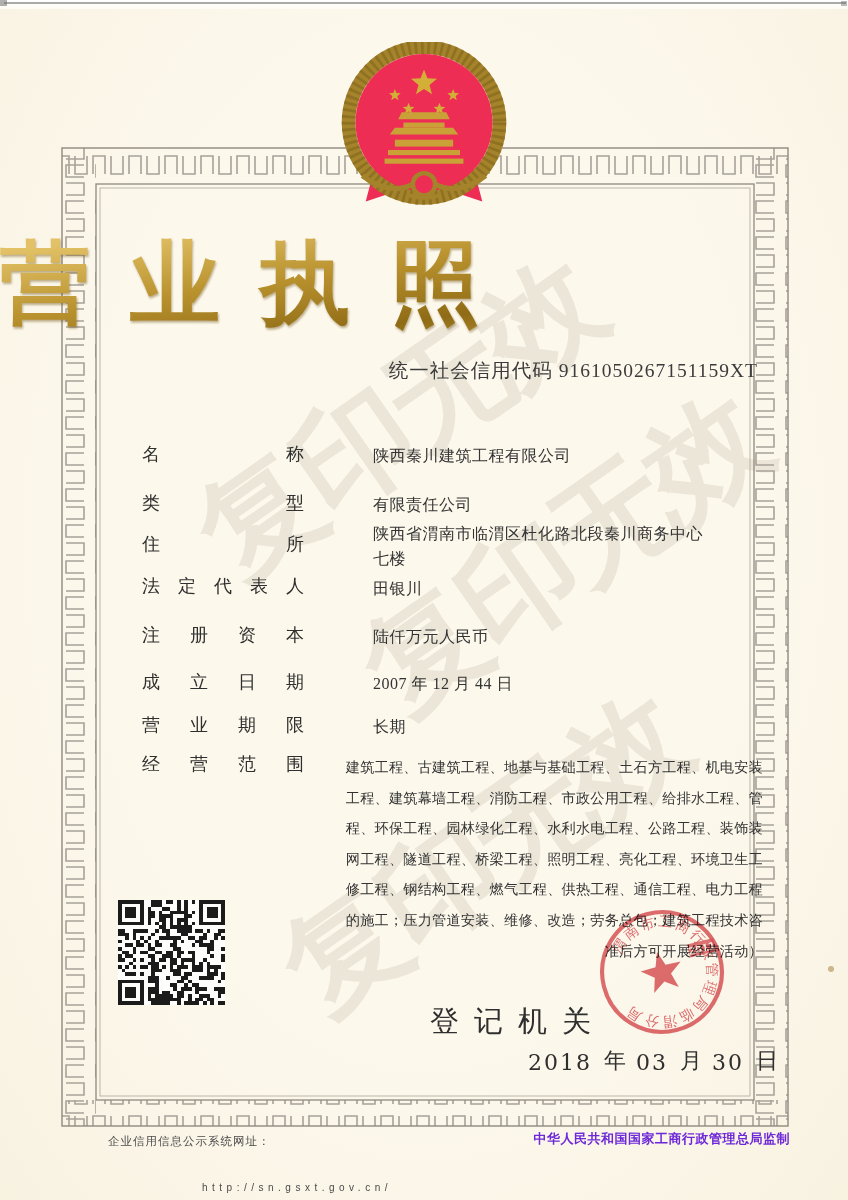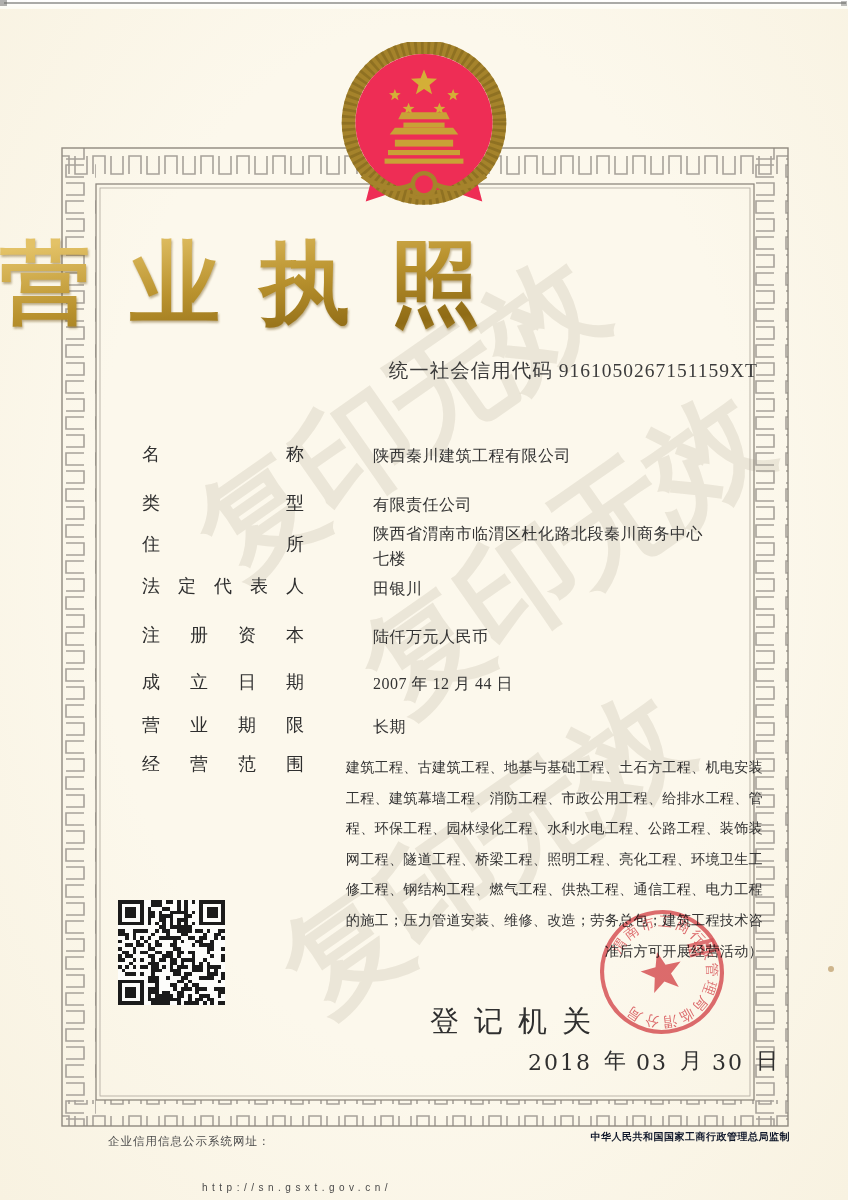--- a/index.html
+++ b/index.html
@@ -52,21 +52,21 @@
       white-space:nowrap;display:flex;align-items:flex-start;}
   .dateline .num{font-family:"DejaVu Serif","Liberation Serif",serif;position:relative;top:4px;letter-spacing:2px;}
   .dateline .unit{margin:0 10px 0 12px;}
 
   .seal{position:absolute;left:597px;top:907px;width:130px;height:130px;z-index:4;
       transform:rotate(-14deg);mix-blend-mode:multiply;opacity:.92;}
 
   .foot-label{position:absolute;left:68px;top:1134px;z-index:3;font-size:11.5px;color:#4a4a4a;letter-spacing:1px;margin-left:40px;}
   .foot-url{position:absolute;left:202px;top:1182px;z-index:3;font-size:10px;color:#4a4a4a;
       font-family:Liberation Sans, sans-serif;letter-spacing:4.5px;}
-  .foot-issuer{position:absolute;right:58px;top:1130px;z-index:3;font-size:10px;color:#0f172a;
+  .foot-issuer{position:absolute;right:58px;top:1130px;z-index:3;font-size:13px;color:#6d28d9;
       letter-spacing:0.5px;font-weight:bold;}
 </style>
 </head>
 <body>
 
 <div class="paper"></div>
 <div class="scan-top"></div>
 <div class="scan-line"></div>
 <div class="speck-tl"></div>
 <div class="speck-tr"></div>

